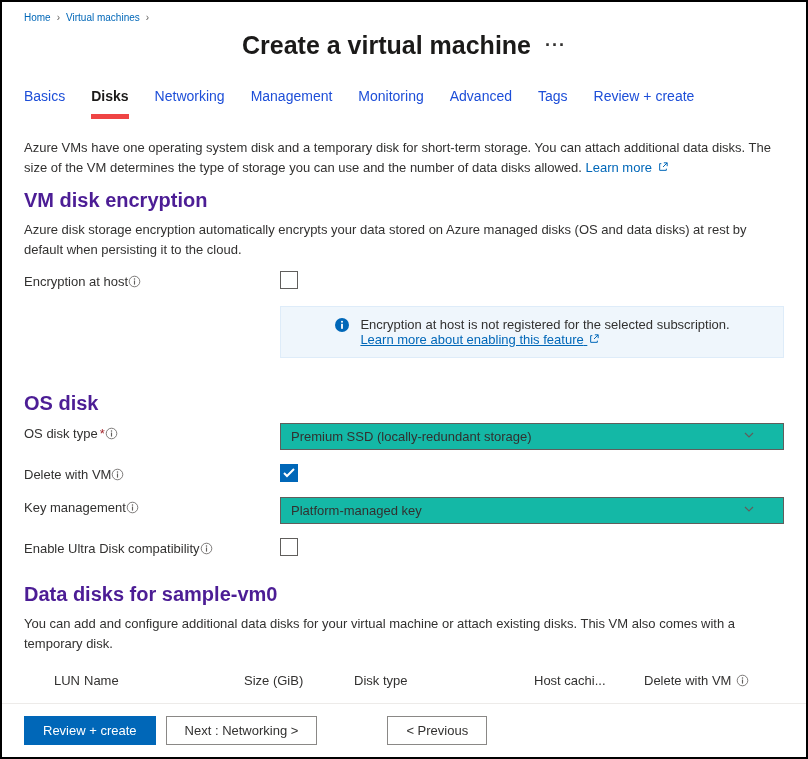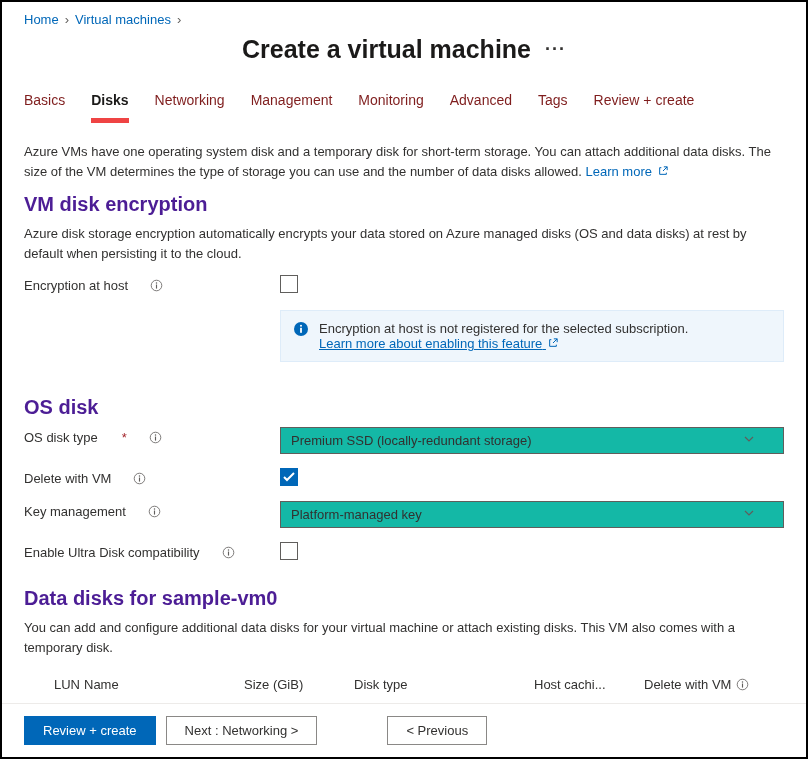--- a/index.html
+++ b/index.html
@@ -13,21 +13,21 @@
       border: 2px solid #000;
       position: relative;
       overflow: hidden;
     }
     .content {
       padding: 10px 22px 0 22px;
       height: 698px;
       overflow: hidden;
     }
     .breadcrumb {
-      font-size: 13px;
+      font-size: 10px;
       color: #0067b8;
       margin-bottom: 8px;
       display: flex;
       align-items: flex-end;
       gap: 6px;
     }
     .breadcrumb a { color: #0067b8; text-decoration: none; }
     .breadcrumb .sep { color: #605e5c; }
     h1 {
       font-size: 25px;
@@ -42,21 +42,21 @@
     .ellipsis { font-size: 18px; color: #323130; cursor: pointer; letter-spacing:1px;}
     .tabs {
       display: flex;
       gap: 26px;
       border-bottom: 1px solid #fff;
       margin-top: 22px;
       margin-bottom: 18px;
     }
     .tab {
       font-size: 14px;
-      color: #7f1d1d;
+      color: #1d4ed8;
       padding: 6px 0 10px 0;
       cursor: pointer;
       border-bottom: 3px solid transparent;
     }
     .tab.active {
       color: #1b1a19;
       font-weight: 600;
       border-bottom: 5px solid #ef4444;
     }
     p.desc {
@@ -82,21 +82,21 @@
       display: flex;
       align-items: flex-start;
       margin-bottom: 14px;
     }
     .row .label {
       width: 256px;
       font-size: 13px;
       color: #323130;
       display: flex;
       align-items: center;
-      gap: 22px;
+      gap: 0;
       padding-top: 3px;
       flex-shrink: 0;
     }
     .row .control {
       flex: 1;
     }
     .req { color: #a4262c; margin-left: 2px; }
     .info-icon {
       display: inline-flex;
       width: 13px; height: 13px;
@@ -118,20 +118,21 @@
       color: #fff;
     }
     .infobox {
       display: flex;
       background: #eff6fc;
       border: 1px solid #deecf9;
       padding: 10px 12px;
       gap: 10px;
       margin-left: 0;
       margin-bottom: 8px;
+      justify-content: center;
     }
     .infobox .icon {
       color: #0067b8;
       flex-shrink: 0;
     }
     .infobox .msg {
       font-size: 13px;
       color: #323130;
     }
     .infobox .msg a {

